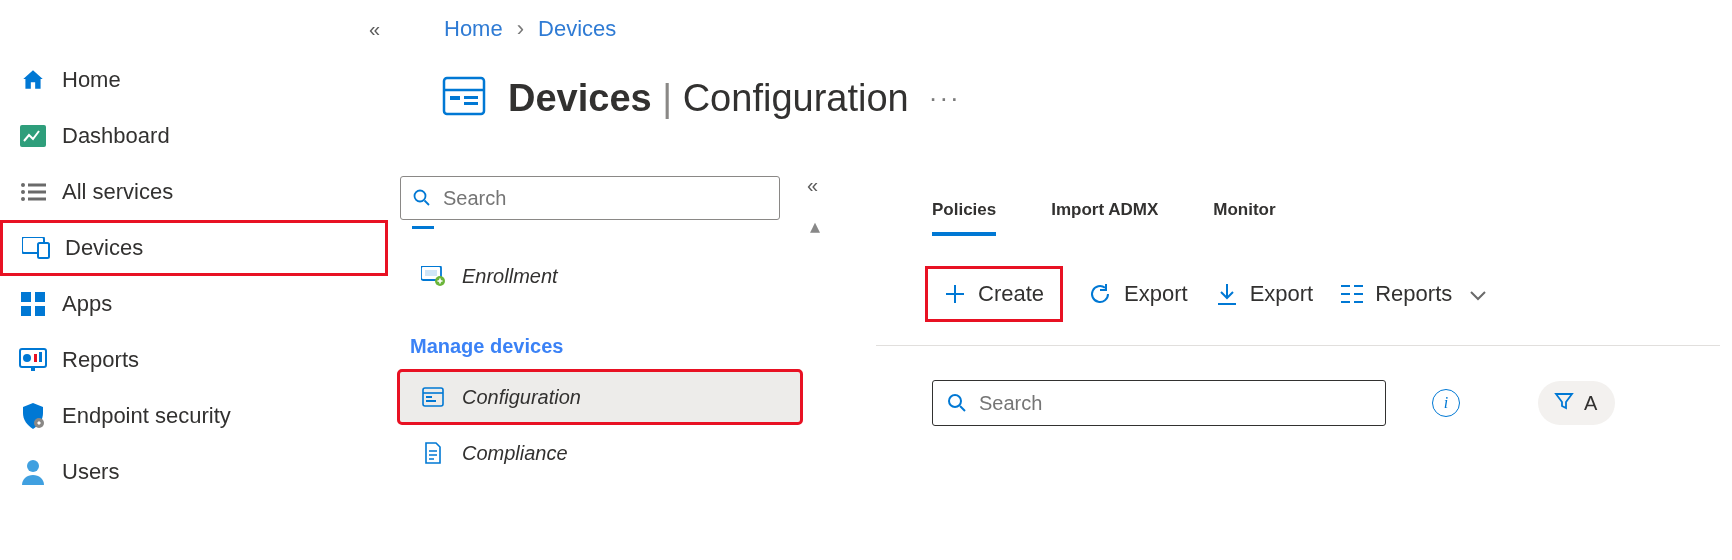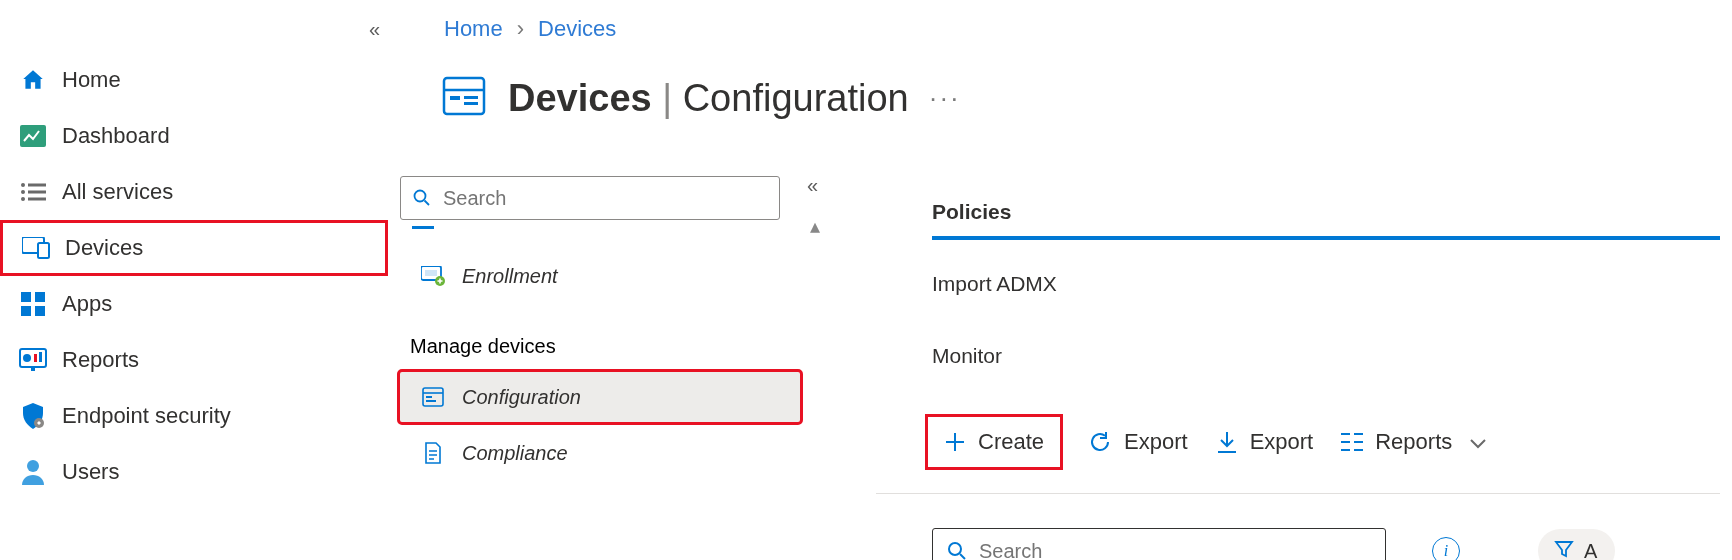--- a/index.html
+++ b/index.html
@@ -25,34 +25,34 @@
   .subpane{width:436px;flex:none;position:relative;padding:20px 0 0 0;} 
   .search-wrap{margin:156px 0 0 0;padding:0 12px;position:relative;}
   .searchbox{display:flex;align-items:center;border:1.5px solid #8A8886;border-radius:3px;height:44px;width:380px;padding:0 12px;box-sizing:border-box;}
   .searchbox input{border:none;outline:none;font-size:20px;flex:1;color:#323130;background:transparent;}
   .searchbox svg{margin-right:10px;flex:none;}
   .search-underline{height:3px;width:22px;background:var(--blue);margin:6px 0 0 12px;}
   .sub-collapse{position:absolute;right:6px;top:174px;color:#5b5b5b;font-size:20px;cursor:pointer;}
   .scroll-hint{position:absolute;right:4px;top:214px;color:#888;font-size:20px;}
   .sub-item{display:flex;align-items:center;height:50px;padding-left:20px;font-size:20px;cursor:pointer;margin:6px 24px 6px 12px;border-radius:2px;font-style:italic;}
   .sub-item .icon{width:26px;height:26px;margin-right:16px;display:flex;align-items:center;justify-content:center;}
-  .sub-header{font-size:20px;font-weight:400;padding:28px 0 8px 22px;color:#000000;}
+  .sub-header{font-size:20px;font-weight:700;padding:28px 0 8px 22px;color:#3b82f6;}
   .sub-item.selected{background:#EDECEA;}
   .sub-item.highlight{outline:3px solid var(--red);outline-offset:0;}
   .crumb-link{color:var(--blue-bright);cursor:pointer;}
   .crumb-sep{color:#7a7a7a;font-size:22px;}
   .title-h{font-size:38px;font-weight:400;color:#323130;}
   .title-h b{font-weight:600;}
   .title-sep{color:#8a8886;}
   .title-more{color:#7a7a7a;font-size:26px;letter-spacing:2px;cursor:pointer;}
   .title-block{display:flex;align-items:center;gap:20px;margin-top:30px;}
   
   .mainbody{position:absolute;left:876px;top:190px;right:0;bottom:0;padding-right:12px;}
-  .tabs{display:flex;gap:24px;font-size:21px;padding:0 0 0 56px;border-bottom:1px solid transparent;flex-direction:column;}
-  .tab{padding:10px 0 14px 0;cursor:pointer;color:#323130;position:relative;}
+  .tabs{display:flex;gap:55px;font-size:17px;padding:0 0 0 56px;border-bottom:1px solid transparent;}
+  .tab{padding:10px 0 14px 0;cursor:pointer;color:#323130;position:relative;font-weight:bold;}
   .tab.active{font-weight:600;}
   .tab.active::after{content:"";position:absolute;left:0;right:0;bottom:-2px;height:4px;background:var(--blue);}
   .toolbar{display:flex;align-items:center;gap:28px;padding:34px 0 0 52px;border-bottom:1px solid #E1DFDD;padding-bottom:26px;}
   .tbtn{display:flex;align-items:center;gap:12px;font-size:22px;color:#323130;cursor:pointer;}
   .tbtn .ico{color:var(--blue);display:flex;align-items:center;}
   .tbtn.highlight{outline:3px solid var(--red);padding:12px 16px;}
   .search2{display:flex;align-items:center;border:1.5px solid #323130;border-radius:3px;height:46px;width:454px;padding:0 14px;box-sizing:border-box;margin-left:56px;}
   .search2 input{border:none;outline:none;font-size:20px;flex:1;background:transparent;}
   .row2{display:flex;align-items:center;gap:26px;margin-top:34px;padding-left:0;}
   .info-badge{width:26px;height:26px;border:1.5px solid var(--blue);border-radius:50%;display:flex;align-items:center;justify-content:center;color:var(--blue);font-family:Georgia,serif;font-style:italic;font-size:16px;cursor:pointer;margin-left:20px;}

